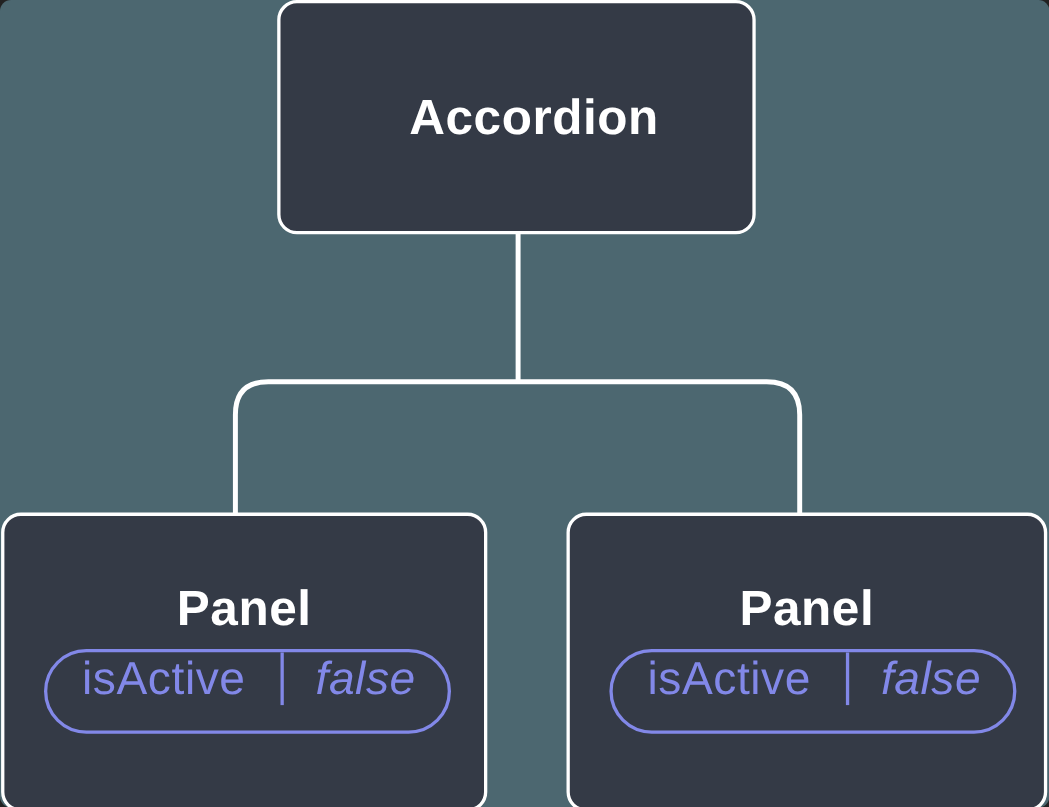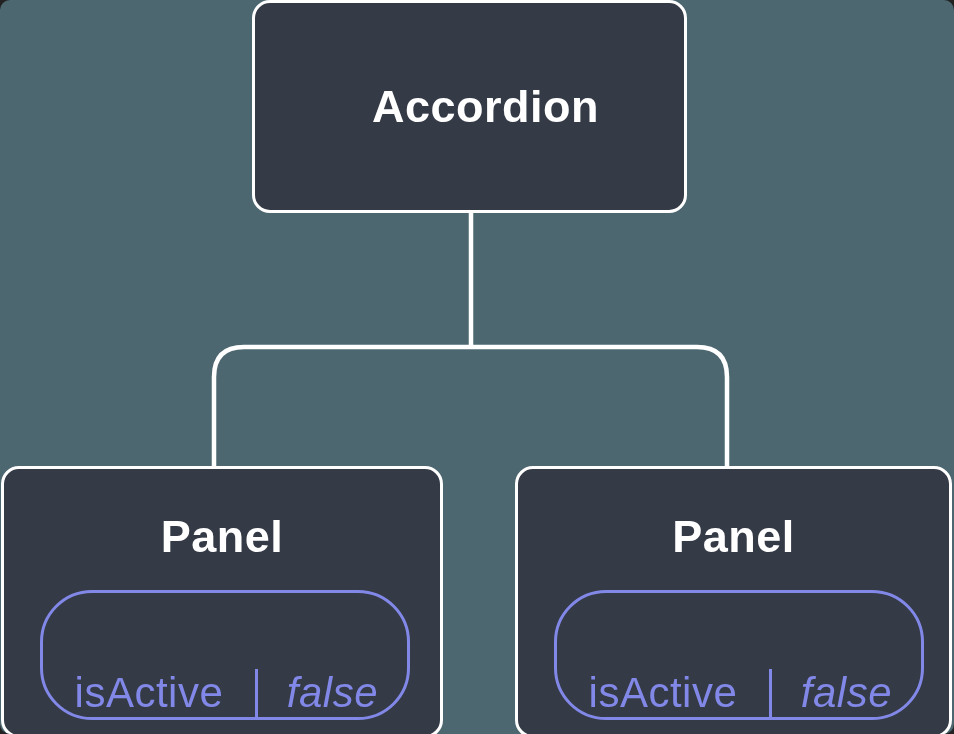--- a/index.html
+++ b/index.html
@@ -40,31 +40,31 @@
     line-height:56px;
     text-align:center;
   }
   .node-panel{
     left:1px;top:466px;width:442px;height:272px;
   }
   .node-panel.right{
     left:515px;width:437px;
   }
   .panel-label{
-    position:absolute;left:0;right:0;top:40px;
+    position:absolute;left:0;right:0;top:56px;
   }
   .state-pill{
     position:absolute;
     box-sizing:border-box;
     left:36px;top:121px;
-    width:370px;height:130px;
+    width:370px;height:77px;
     border:3px solid var(--accent-purple);
     border-radius:52px;
     display:flex;
-    align-items:flex-end;
+    align-items:flex-start;
     overflow:hidden;
   }
   .state-pill .cell{
     display:flex;align-items:center;justify-content:center;
     color:var(--accent-purple);
     font-size:42px;
     font-weight:400;
     letter-spacing:0.5px;
   }
   .cell-key{flex:0 0 58.2%;}

